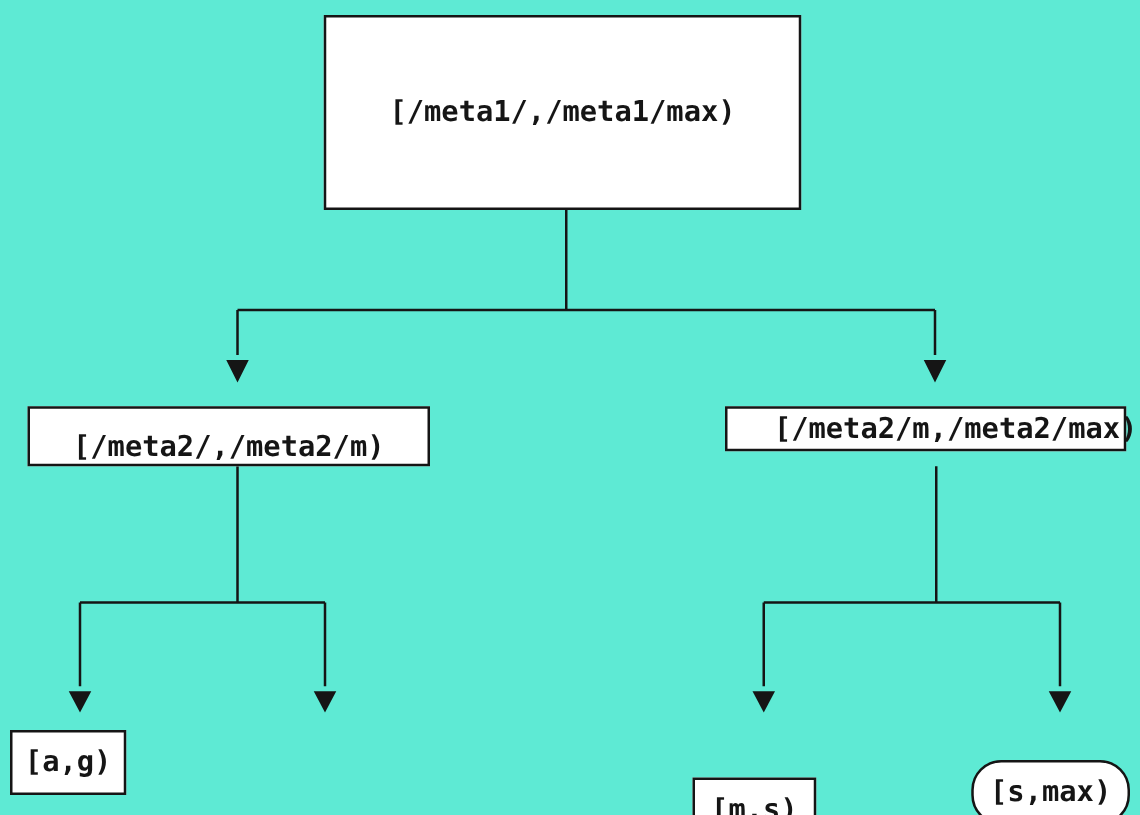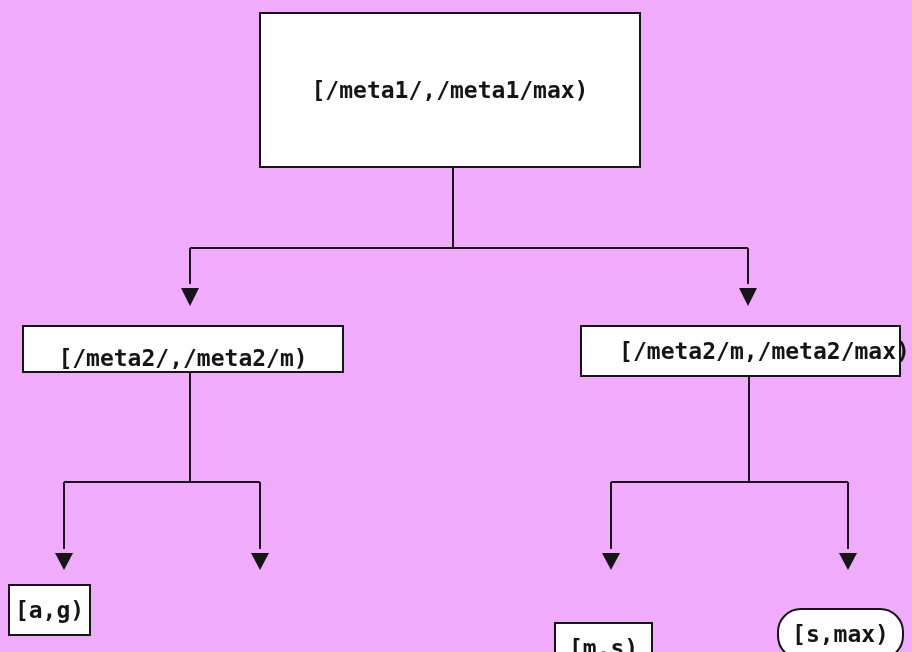--- a/index.html
+++ b/index.html
@@ -4,21 +4,21 @@
 <style>
   html, body {
     margin: 0;
     padding: 0;
     background: #ffffff;
   }
   #canvas {
     position: relative;
     width: 912px;
     height: 652px;
-    background: #f0abfc;
+    background: #5eead4;
     font-family: "DejaVu Sans Mono", "Liberation Mono", monospace;
     overflow: hidden;
   }
   #edges {
     position: absolute;
     left: 0;
     top: 0;
     width: 912px;
     height: 652px;
   }
@@ -30,22 +30,22 @@
     display: flex;
     align-items: center;
     justify-content: center;
     color: #151515;
     font-size: 23px;
     font-weight: bold;
     white-space: nowrap;
   }
   .node-root  { left: 259px; top: 12px;  width: 382px; height: 156px; }
   .node-left  { left: 22px;  top: 325px; width: 322px; height: 48px; align-items: flex-end; }
-  .node-right { left: 580px; top: 325px; width: 321px; height: 52px; padding-left: 48px; }
-  .node-leaf-ag   { left: 8px;   top: 584px; width: 83px;  height: 52px; }
+  .node-right { left: 580px; top: 325px; width: 321px; height: 36px; padding-left: 48px; }
+  .node-leaf-ag   { left: 8px;   top: 584px; width: 93px;  height: 52px; }
   .node-leaf-gm   { left: 204px; top: 584px; width: 99px;  height: 52px; }
   .node-leaf-ms   { left: 554px; top: 600px; width: 99px;  height: 52px; margin-top: 22px; }
   .node-leaf-smax { left: 777px; top: 608px; width: 127px; height: 52px; border-radius: 24px; }
 </style>
 </head>
 <body>
 
 <div id="canvas">
 
   <svg id="edges" viewBox="0 0 912 652" xmlns="http://www.w3.org/2000/svg">

